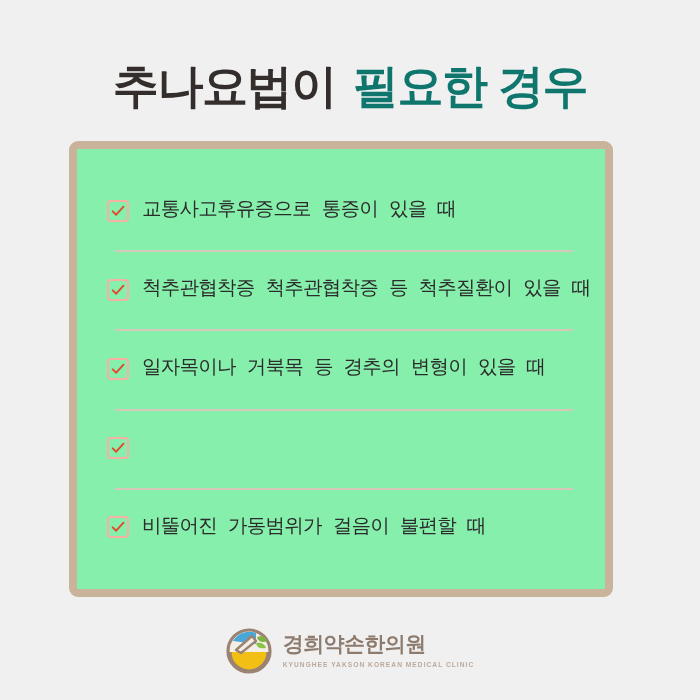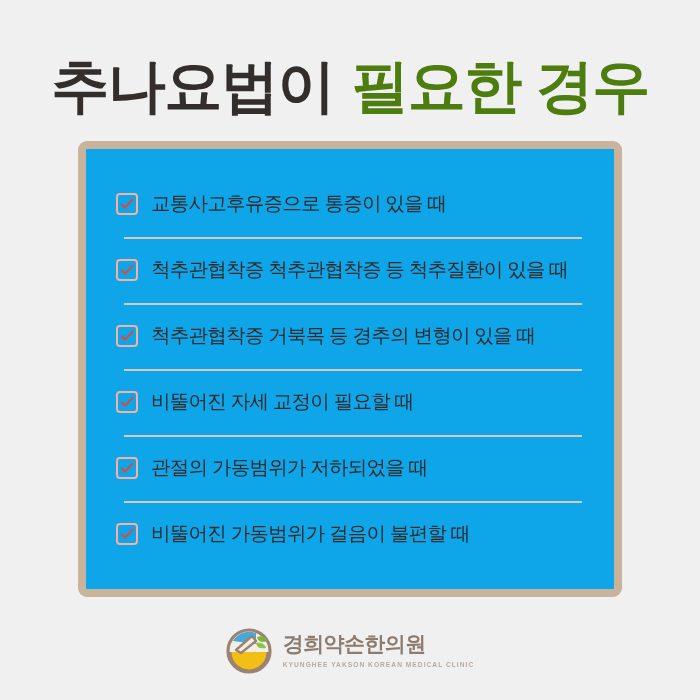--- a/index.html
+++ b/index.html
@@ -28,39 +28,40 @@
   
   .title-block {
     margin-top: 55px;
     height: 62px;
     display: flex;
     align-items: center;
     justify-content: center;
     white-space: nowrap;
   }
   .title-text {
-    font-size: 58px;
+    font-size: 46px;
     font-weight: 700;
     letter-spacing: -1.4px;
     line-height: 1;
   }
   .title-dark { color: #332e2b; }
-  .title-accent { color: #4d7c0f; margin-left: 17px; }
+  .title-accent { color: #0f766e; margin-left: 17px; }
 
   
   .panel {
     position: absolute;
-    left: 78px;
+    left: 69px;
     top: 141px;
     width: 544px;
     height: 456px;
     box-sizing: border-box;
     border: 8px solid #c9b39a;
     border-radius: 9px;
-    background: #0ea5e9;
+    background: #86efac;
+    font-family: Liberation Mono, monospace;
   }
 
   .list {
     position: absolute;
     left: 0;
     right: 0;
     top: 0;
     bottom: 0;
     padding: 22px 28px 22px 30px;
     box-sizing: border-box;
@@ -176,37 +177,28 @@
             </svg>
           </span>
           <span class="item-label">척추관협착증 척추관협착증 등 척추질환이 있을 때</span>
         </div>
         <div class="item-row">
           <span class="checkbox">
             <svg viewBox="0 0 18 18" width="16" height="16" aria-hidden="true">
               <path d="M3 9.4 L7 13.2 L15.2 4.2" fill="none" stroke="#e8452c" stroke-width="2.1" stroke-linecap="round" stroke-linejoin="round"></path>
             </svg>
           </span>
-          <span class="item-label">척추관협착증 거북목 등 경추의 변형이 있을 때</span>
-        </div>
-        <div class="item-row">
-          <span class="checkbox">
-            <svg viewBox="0 0 18 18" width="16" height="16" aria-hidden="true">
-              <path d="M3 9.4 L7 13.2 L15.2 4.2" fill="none" stroke="#e8452c" stroke-width="2.1" stroke-linecap="round" stroke-linejoin="round"></path>
-            </svg>
-          </span>
-          <span class="item-label">비뚤어진 자세 교정이 필요할 때</span>
-        </div>
-        <div class="item-row">
-          <span class="checkbox">
-            <svg viewBox="0 0 18 18" width="16" height="16" aria-hidden="true">
-              <path d="M3 9.4 L7 13.2 L15.2 4.2" fill="none" stroke="#e8452c" stroke-width="2.1" stroke-linecap="round" stroke-linejoin="round"></path>
-            </svg>
-          </span>
-          <span class="item-label">관절의 가동범위가 저하되었을 때</span>
+          <span class="item-label">일자목이나 거북목 등 경추의 변형이 있을 때</span>
+        </div>
+        <div class="item-row">
+          <span class="checkbox">
+            <svg viewBox="0 0 18 18" width="16" height="16" aria-hidden="true">
+              <path d="M3 9.4 L7 13.2 L15.2 4.2" fill="none" stroke="#e8452c" stroke-width="2.1" stroke-linecap="round" stroke-linejoin="round"></path>
+            </svg>
+          </span>
         </div>
         <div class="item-row">
           <span class="checkbox">
             <svg viewBox="0 0 18 18" width="16" height="16" aria-hidden="true">
               <path d="M3 9.4 L7 13.2 L15.2 4.2" fill="none" stroke="#e8452c" stroke-width="2.1" stroke-linecap="round" stroke-linejoin="round"></path>
             </svg>
           </span>
           <span class="item-label">비뚤어진 가동범위가 걸음이 불편할 때</span>
         </div>
       </div>

